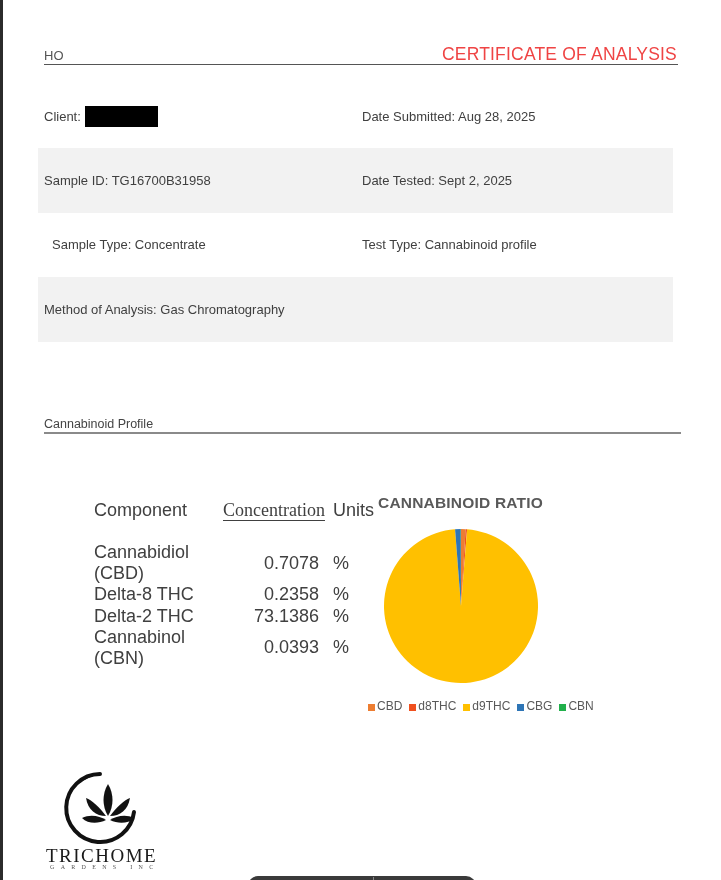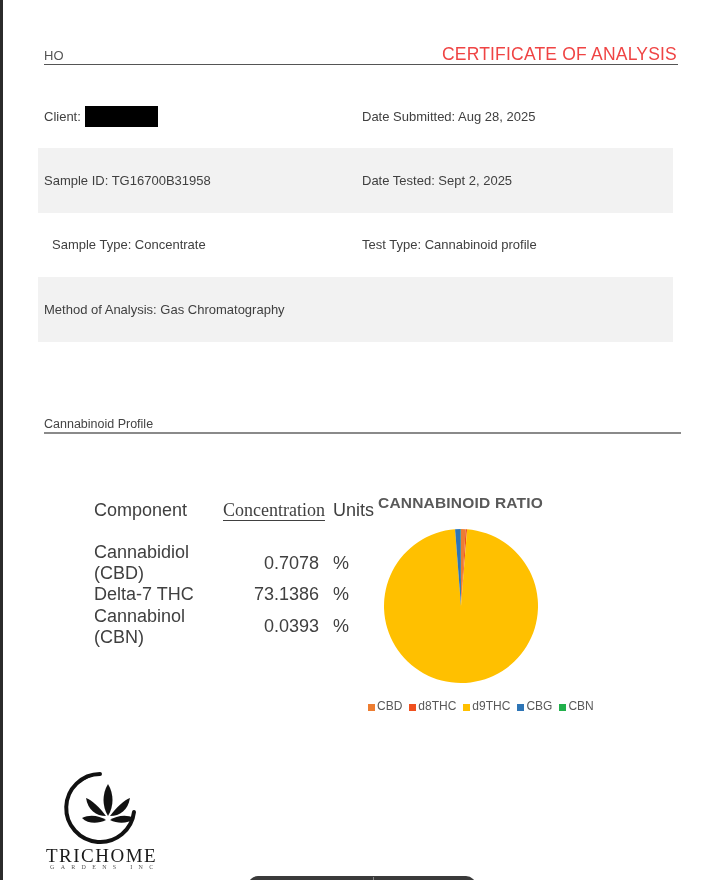--- a/index.html
+++ b/index.html
@@ -72,21 +72,26 @@
   <tbody>
     <tr class="spacer">
         <td colspan="3"></td>
       </tr>
     <tr>
       <td class="c1">Cannabidiol (CBD)</td>
       <td class="c2">0.7078</td>
       <td class="c3">%</td>
     </tr>
     <tr>
-      <td class="c1">Delta-7 THC</td>
+      <td class="c1">Delta-8 THC</td>
+      <td class="c2">0.2358</td>
+      <td class="c3">%</td>
+    </tr>
+    <tr>
+      <td class="c1">Delta-2 THC</td>
       <td class="c2">73.1386</td>
       <td class="c3">%</td>
     </tr>
     <tr>
       <td class="c1">Cannabinol (CBN)</td>
       <td class="c2">0.0393</td>
       <td class="c3">%</td>
     </tr>
   </tbody>
 </table>

